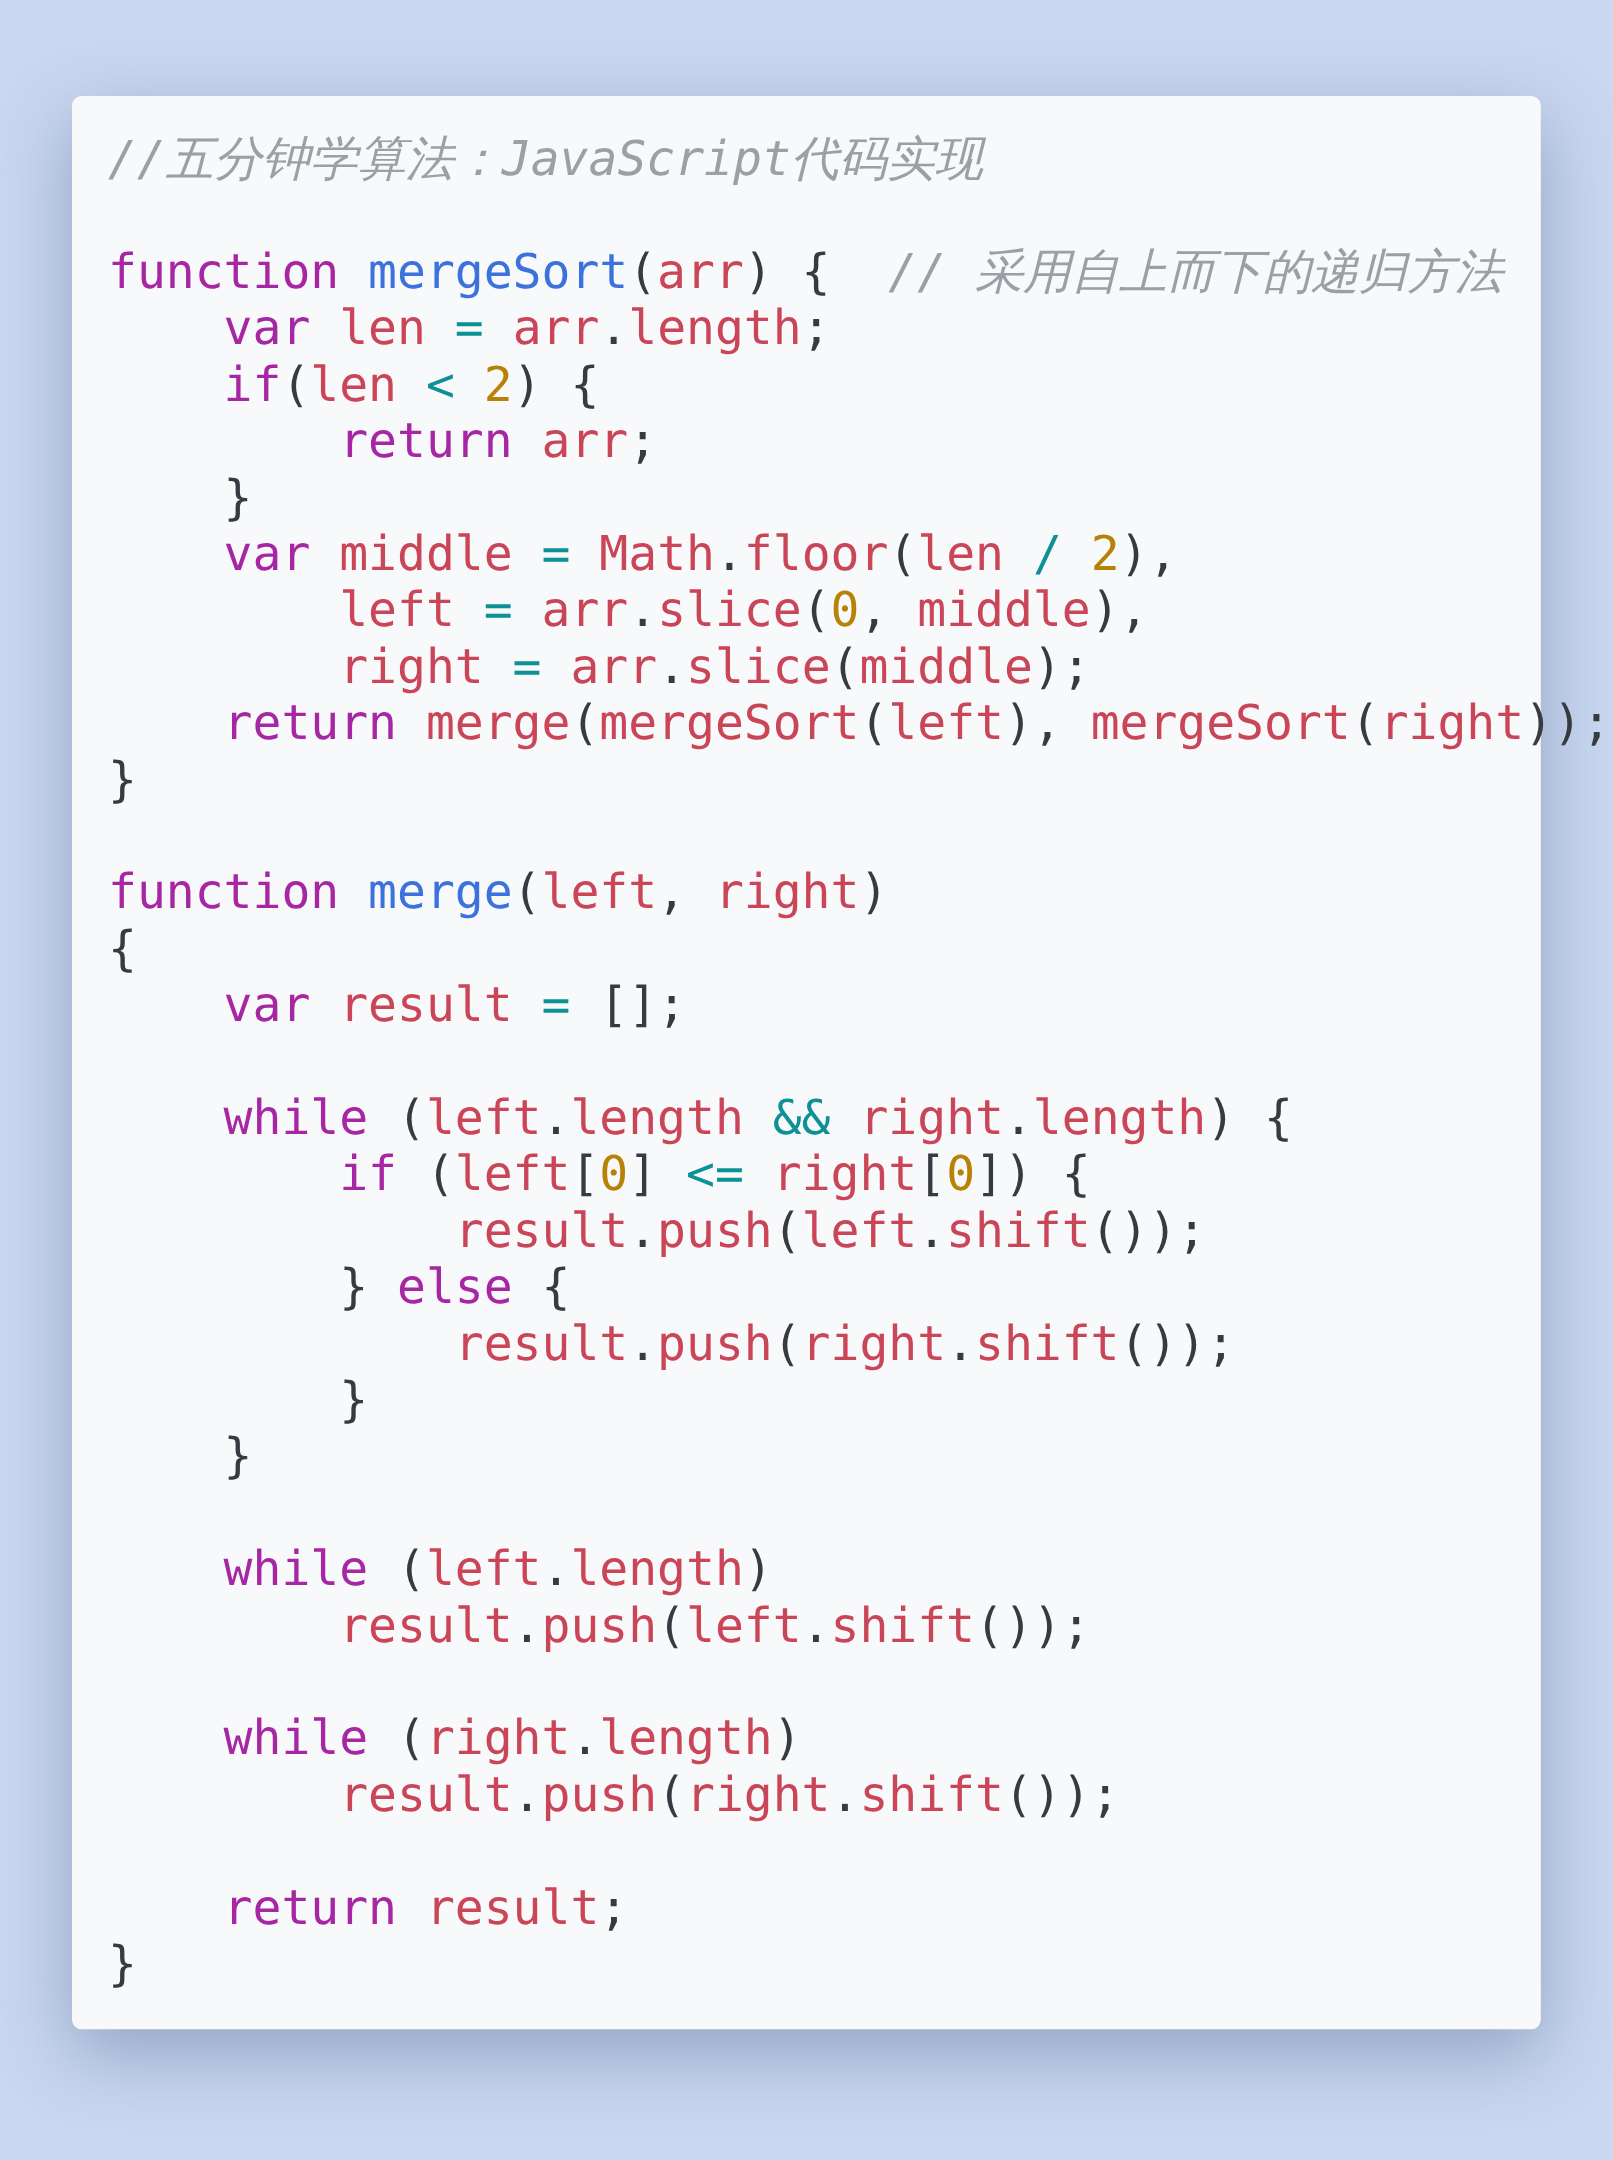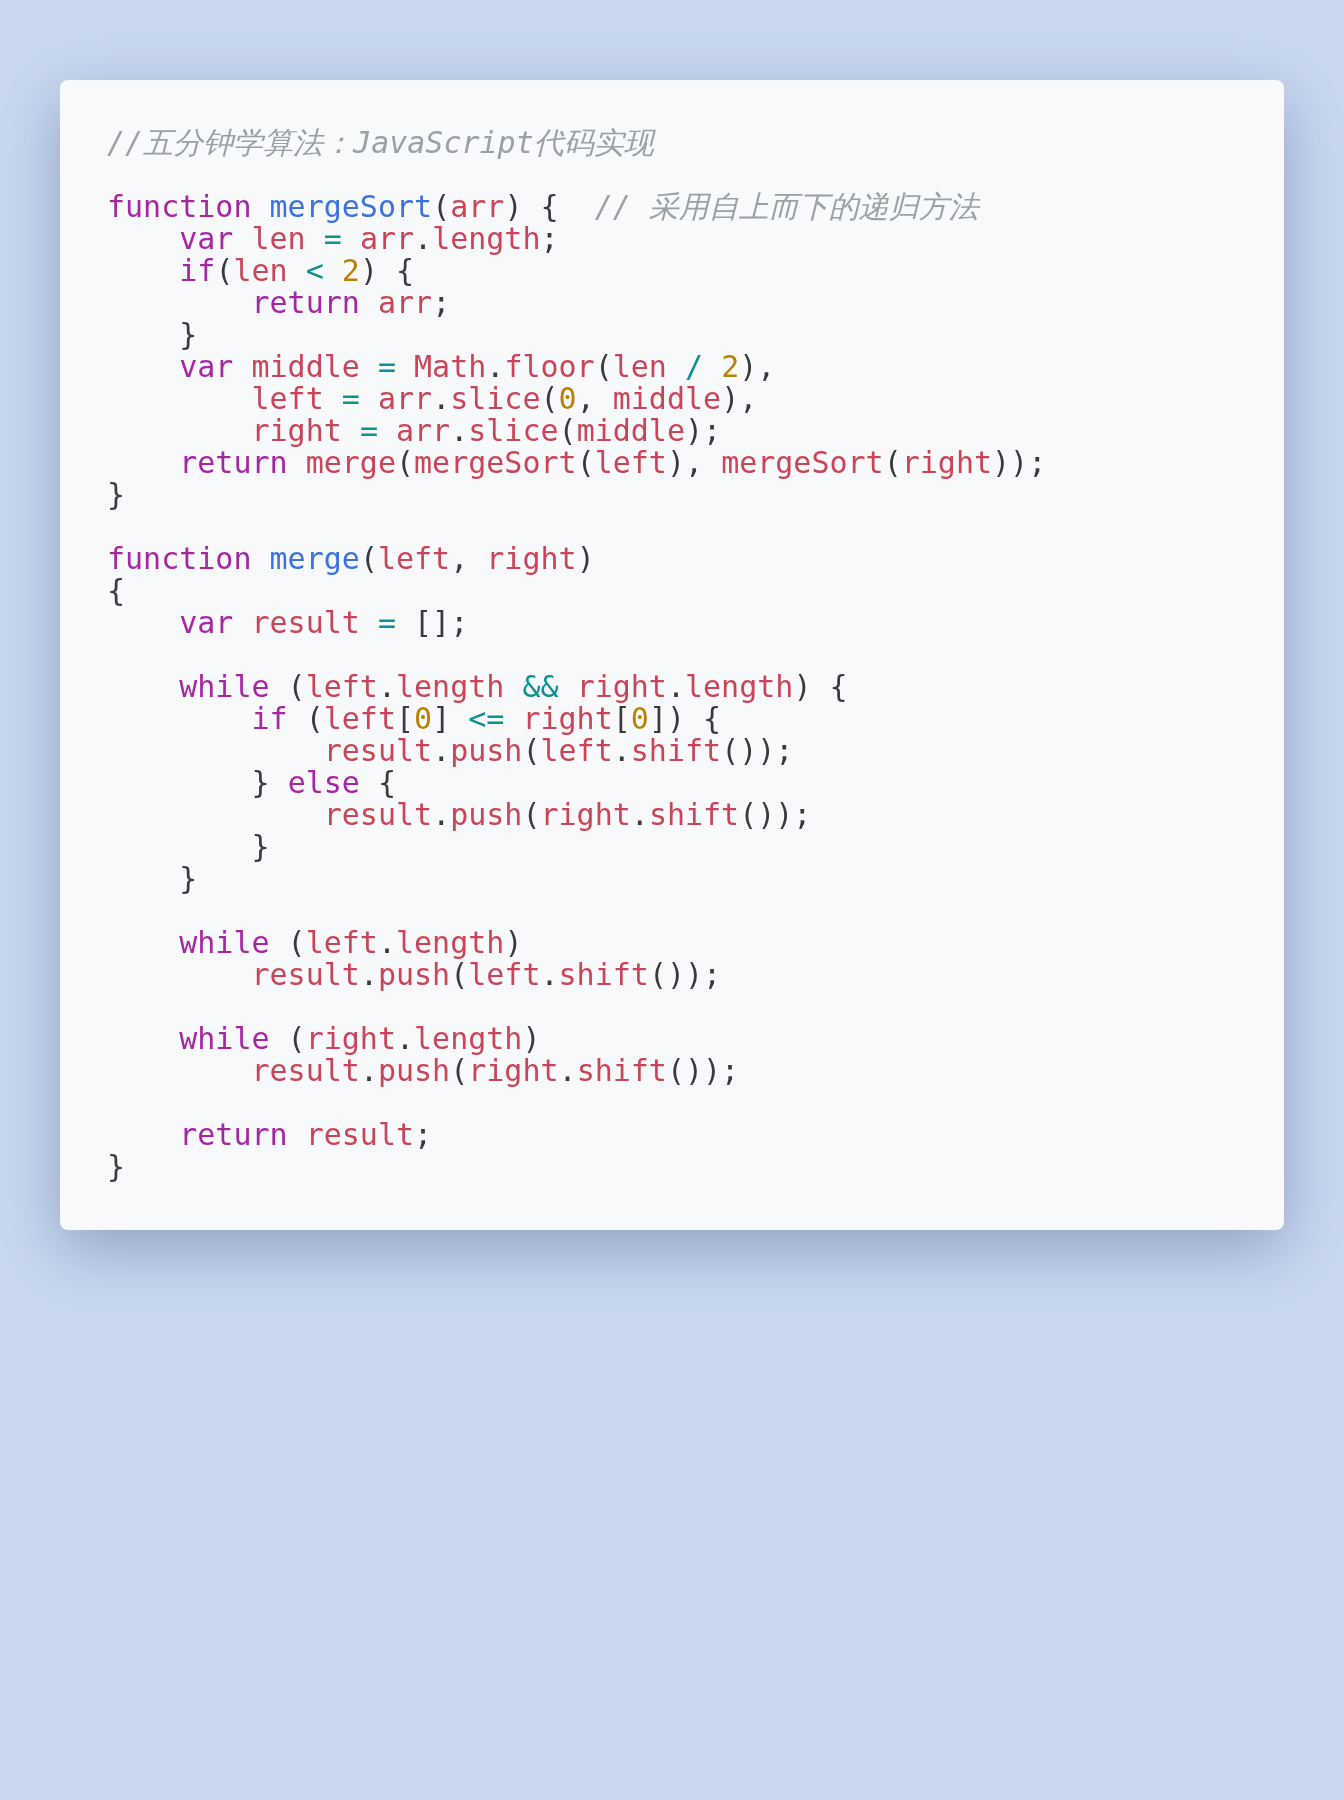--- a/index.html
+++ b/index.html
@@ -14,24 +14,24 @@
     left: 60px;
     top: 80px;
     width: 1224px;
     background: #f8f9fa;
     border-radius: 8px;
     box-shadow: 0 20px 60px rgba(80,100,140,0.45);
     padding: 30px 30px 30px 30px;
     box-sizing: border-box;
   }
   pre.code {
-    margin: 17px;
+    margin: 0;
     font-family: "SFMono-Regular","Menlo","Consolas","DejaVu Sans Mono",monospace;
-    font-size: 30px;
-    line-height: 32px;
+    font-size: 40px;
+    line-height: 47px;
     white-space: pre;
     color: #2b2f36;
   }
   .tok-cm { color:#9aa0a6; font-style:italic; }      
   .tok-kw { color:#a626a4; }                          
   .tok-fn { color:#3c72dd; }                          
   .tok-id { color:#ca4557; }                          
   .tok-nm { color:#b88207; }                          
   .tok-op { color:#0b9196; }                          
   .tok-pn { color:#383a42; }                          

